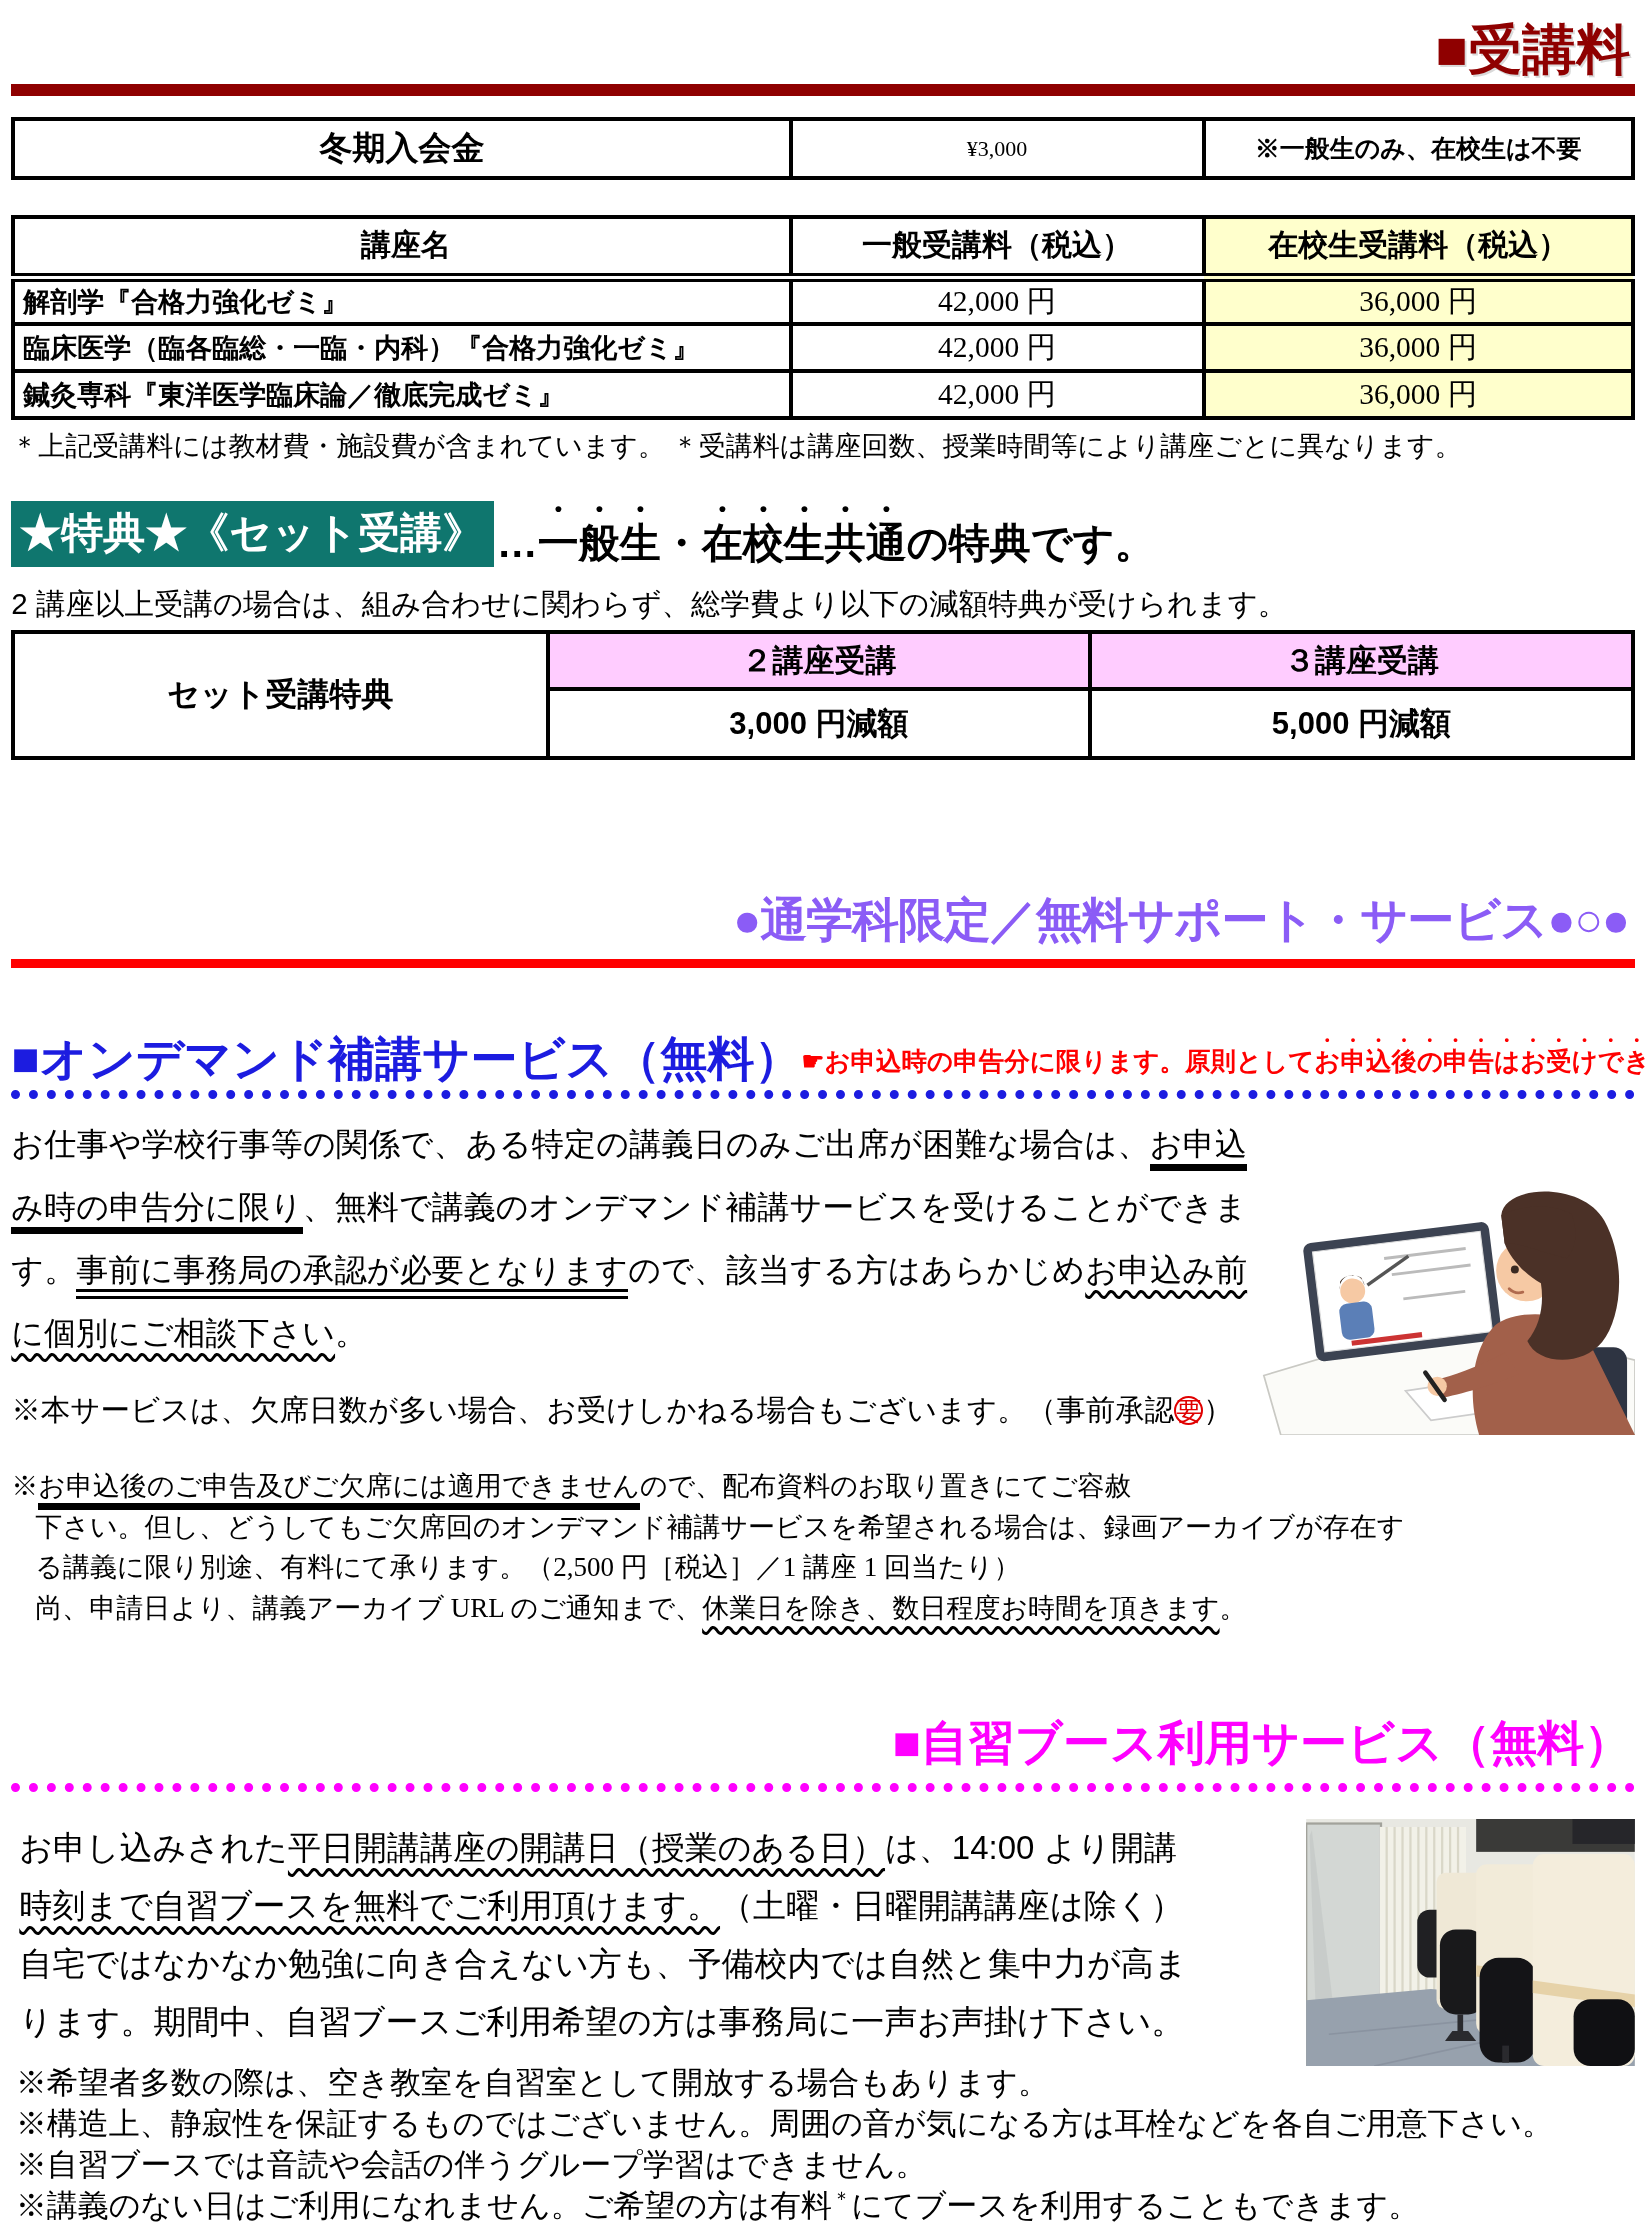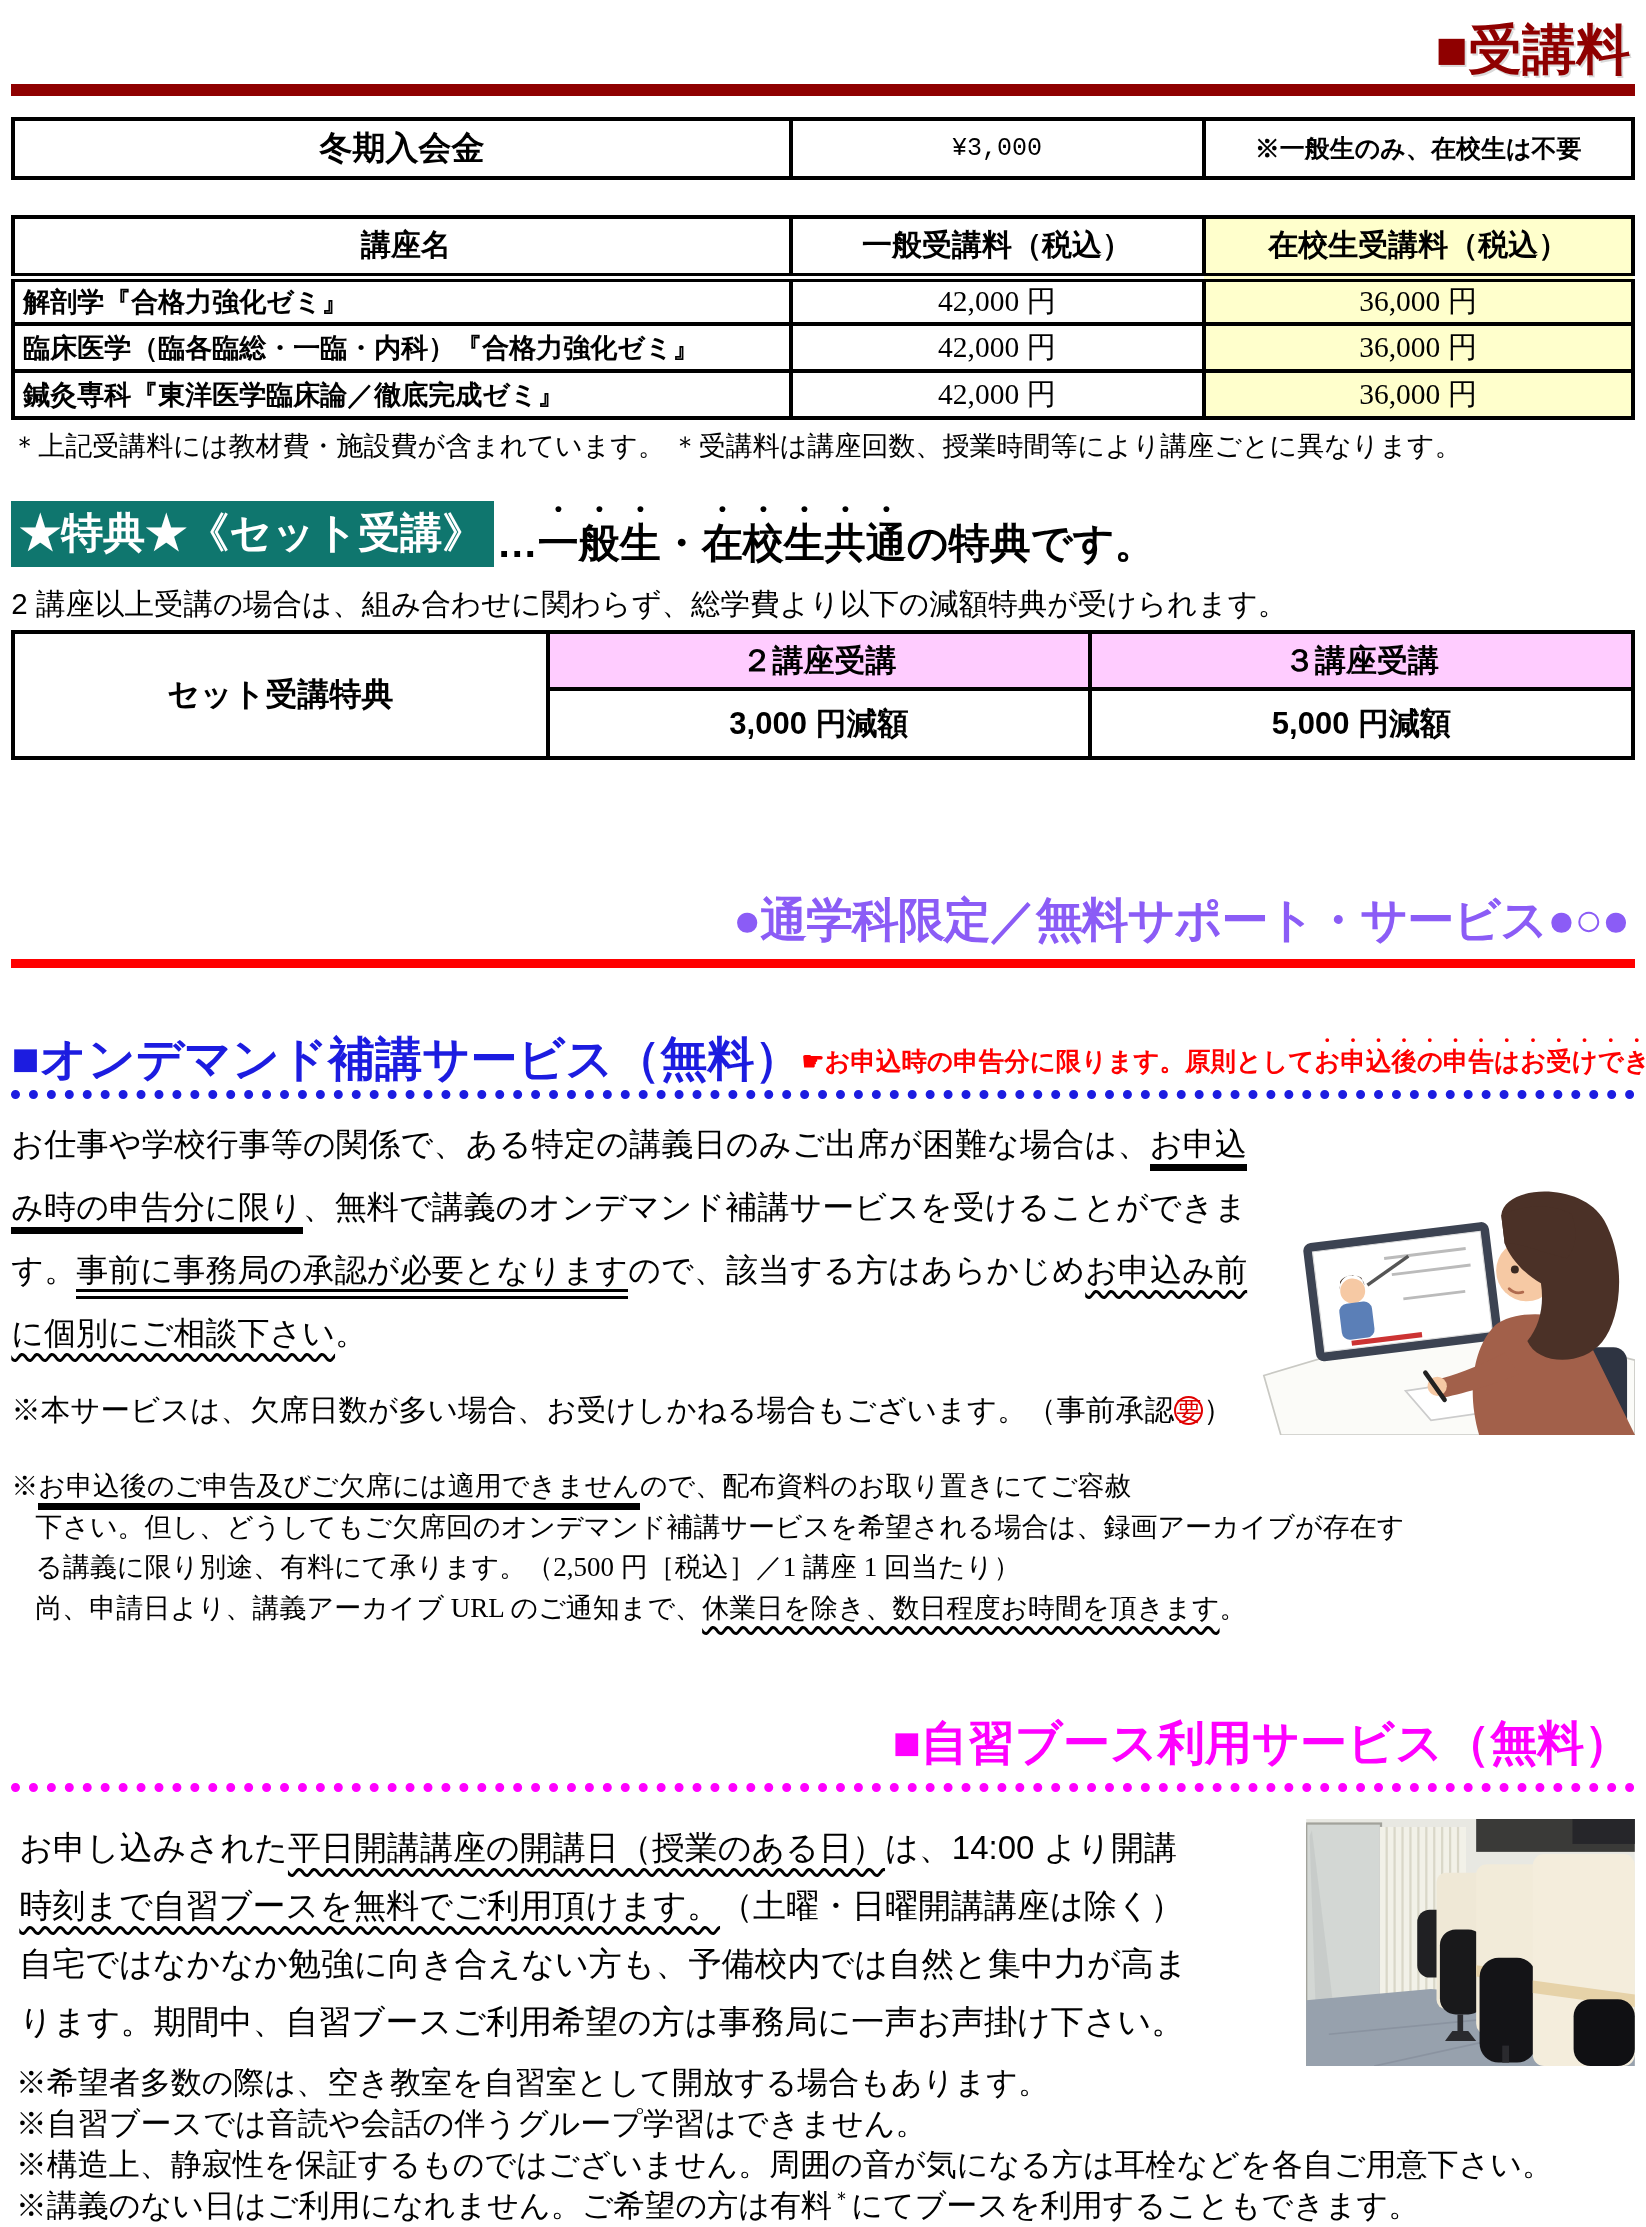--- a/index.html
+++ b/index.html
@@ -32,21 +32,21 @@
     text-shadow: 1.7px 1.7px 0 #d9d9d9;
   }
 
   
   table { border-collapse: collapse; width: 100%; table-layout: fixed; }
   td, th { border: 4px solid #000; vertical-align: middle; }
 
   .admission-table { margin-top: 21.5px; }
   .admission-table td { height: 59px; text-align: center; }
   .adm-name  { width: 48%;  font-size: 33px; font-weight: bold; }
-  .adm-price { width: 25.5%; font-size: 25px; font-family: Liberation Mono, monospace; }
+  .adm-price { width: 25.5%; font-size: 22px; font-family: Liberation Serif, serif; }
   .adm-note  { width: 26.5%; font-size: 25px; font-weight: bold; }
 
   .course-table { margin-top: 35px; }
   .course-table th {
     height: 60px; text-align: center;
     font-size: 30px; font-weight: bold;
     border-bottom: 9px double #000;
   }
   .course-table td { height: 47px; }
   .c-name  { width: 48%; font-size: 27px; font-weight: bold; text-align: left; padding-left: 8px; }
@@ -309,21 +309,21 @@
       <path d="M400,285 L580,310 L580,332 L400,307 Z" fill="#e6d2a8"></path>
       <rect x="472" y="318" width="108" height="118" rx="30" fill="#101013"></rect>
     </svg>
 
     <div class="booth-para"><span>お申し込みされた</span><span class="seg-uwavy">平日開講講座の開講日（授業のある日）</span><span>は、14:00 より開講
 </span><span class="seg-uwavy">時刻まで自習ブースを無料でご利用頂けます。</span><span>（土曜・日曜開講講座は除く）
 </span><span>自宅ではなかなか勉強に向き合えない方も、予備校内では自然と集中力が高ま
 ります。期間中、自習ブースご利用希望の方は事務局に一声お声掛け下さい。</span></div>
     <div class="booth-notes">
       <div class="bnote"><span>※希望者多数の際は、空き教室を自習室として開放する場合もあります。</span></div>
+      <div class="bnote"><span>※構造上、静寂性を保証するものではございません。周囲の音が気になる方は耳栓などを各自ご用意下さい。</span></div>
       <div class="bnote"><span>※自習ブースでは音読や会話の伴うグループ学習はできません。</span></div>
-      <div class="bnote"><span>※構造上、静寂性を保証するものではございません。周囲の音が気になる方は耳栓などを各自ご用意下さい。</span></div>
       <div class="bnote"><span>※講義のない日はご利用になれません。ご希望の方は有料</span><span class="seg-sup">＊</span><span>にてブースを利用することもできます。</span></div>
     </div>
 
   </div>
 
 </div>
 
 
 </body></html>

